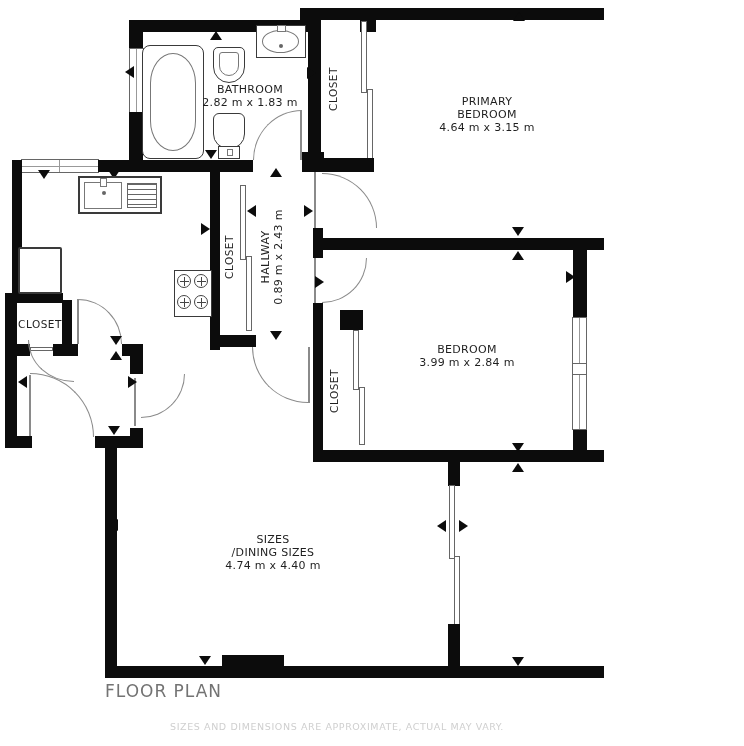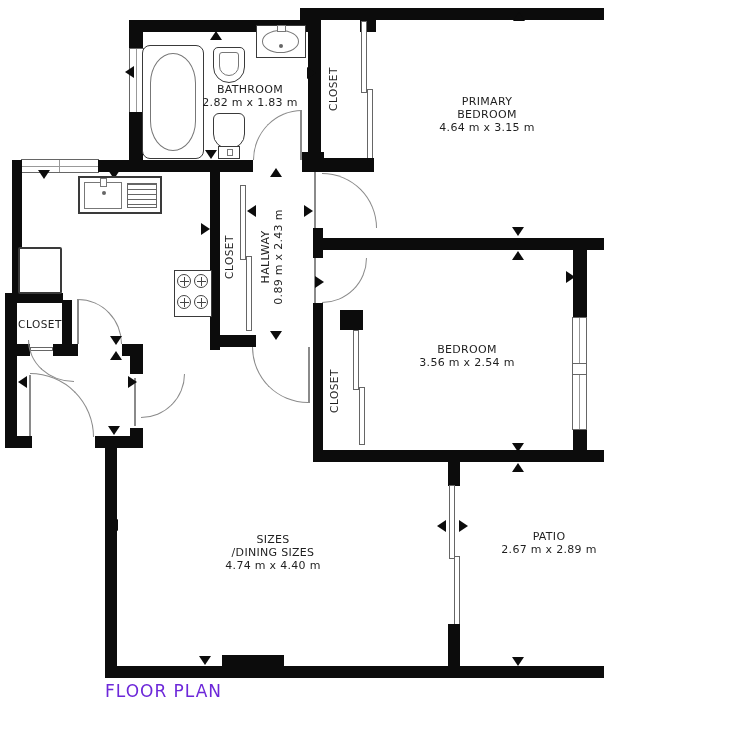--- a/index.html
+++ b/index.html
@@ -33,21 +33,21 @@
   .drain{position:absolute;box-sizing:border-box;border:1px solid #666;
          background:repeating-linear-gradient(to bottom,#666 0 1px,transparent 1px 5px);}
   .burner{position:absolute;width:14px;height:14px;box-sizing:border-box;border:1px solid #444;border-radius:50%;
           background:linear-gradient(#444,#444) center/1px 9px no-repeat,
                      linear-gradient(#444,#444) center/9px 1px no-repeat;}
   
   .rlabel{position:absolute;transform:translate(-50%,-50%);text-align:center;font-size:11px;line-height:1.2;
           color:#1f1f1f;letter-spacing:.3px;white-space:nowrap;}
   .rlabel.vert{transform:translate(-50%,-50%) rotate(-90deg);}
   .closet-label{font-size:10.5px;letter-spacing:.5px;}
-  .title{position:absolute;font-size:17px;letter-spacing:1px;color:#6d28d9;}
+  .title{position:absolute;font-size:17px;letter-spacing:1px;color:#737373;}
   .disclaimer{position:absolute;font-size:9.5px;letter-spacing:.6px;color:#cfcfcf;
               transform:translateX(-50%);white-space:nowrap;}
 </style>
 </head>
 <body>
 
 <div class="canvas">
 
   <div class="w" style="left:130px;top:20px;width:180px;height:12px"></div>
   <div class="w" style="left:300px;top:8px;width:365px;height:12px"></div>
@@ -234,30 +234,27 @@
   </div>
   <div class="rlabel vert" style="left:272px;top:257px">
     <div>HALLWAY</div>
     <div>0.89 m x 2.43 m</div>
   </div>
   <div class="rlabel closet-label" style="left:40px;top:324px">
     <div>CLOSET</div>
   </div>
   <div class="rlabel" style="left:467px;top:356px">
     <div>BEDROOM</div>
-    <div>3.56 m x 2.54 m</div>
+    <div>3.99 m x 2.84 m</div>
   </div>
   <div class="rlabel vert closet-label" style="left:334px;top:391px">
     <div>CLOSET</div>
   </div>
   <div class="rlabel" style="left:273px;top:553px">
     <div>SIZES</div>
     <div>/DINING SIZES</div>
     <div>4.74 m x 4.40 m</div>
   </div>
-  <div class="rlabel" style="left:549px;top:543px">
-    <div>PATIO</div>
-    <div>2.67 m x 2.89 m</div>
-  </div>
 
   <div class="title" style="left:105px;top:681px">FLOOR PLAN</div>
+  <div class="disclaimer" style="left:337px;top:721px">SIZES AND DIMENSIONS ARE APPROXIMATE, ACTUAL MAY VARY.</div>
 
 </div>
 
 </body></html>

